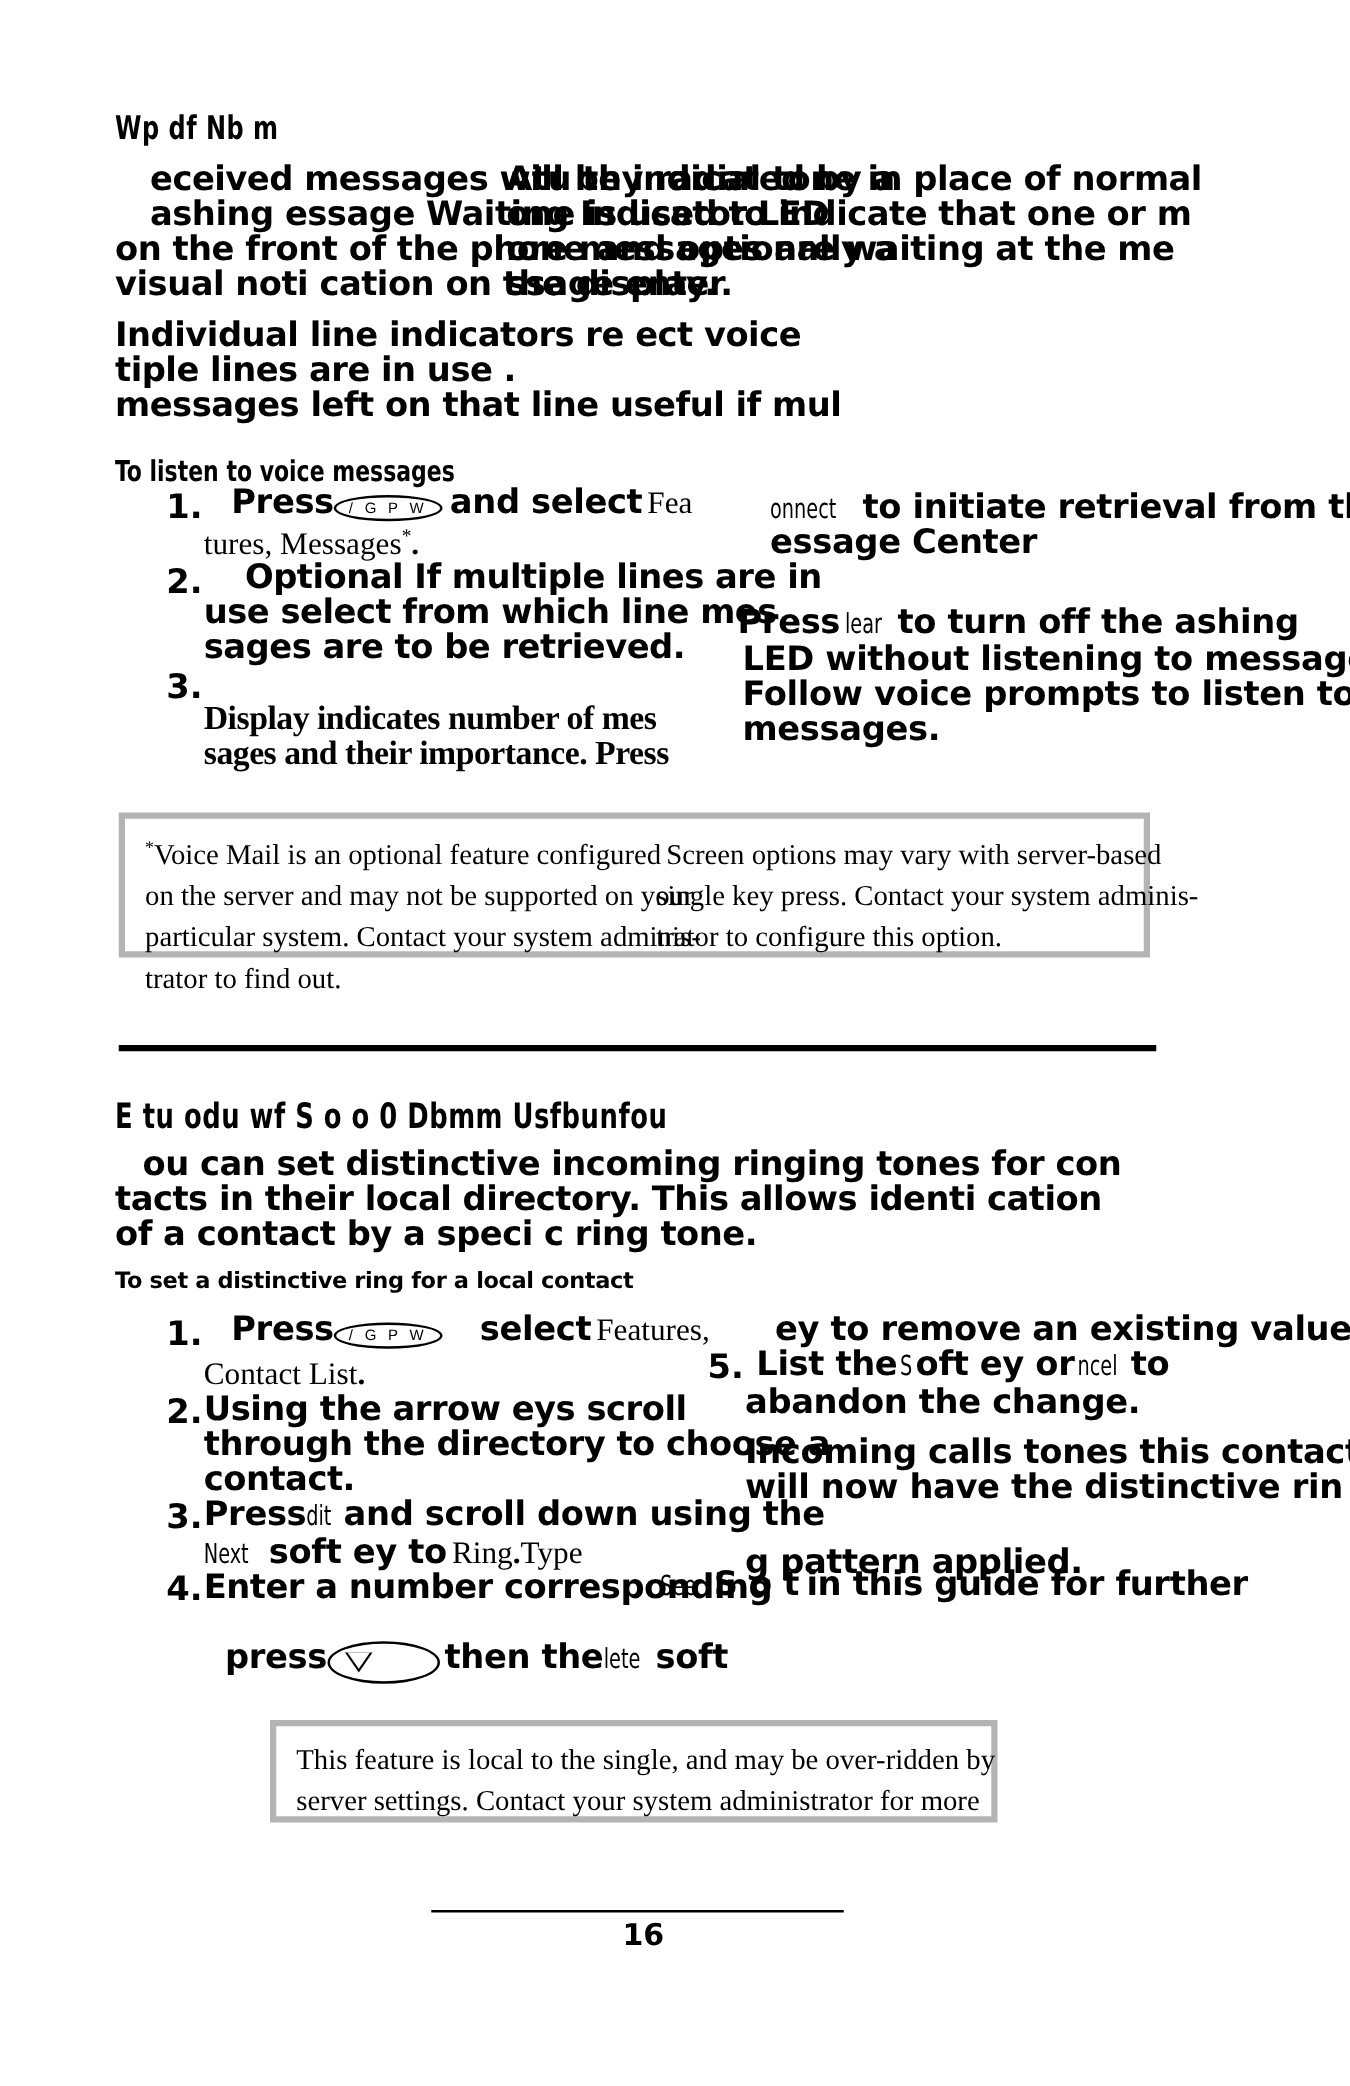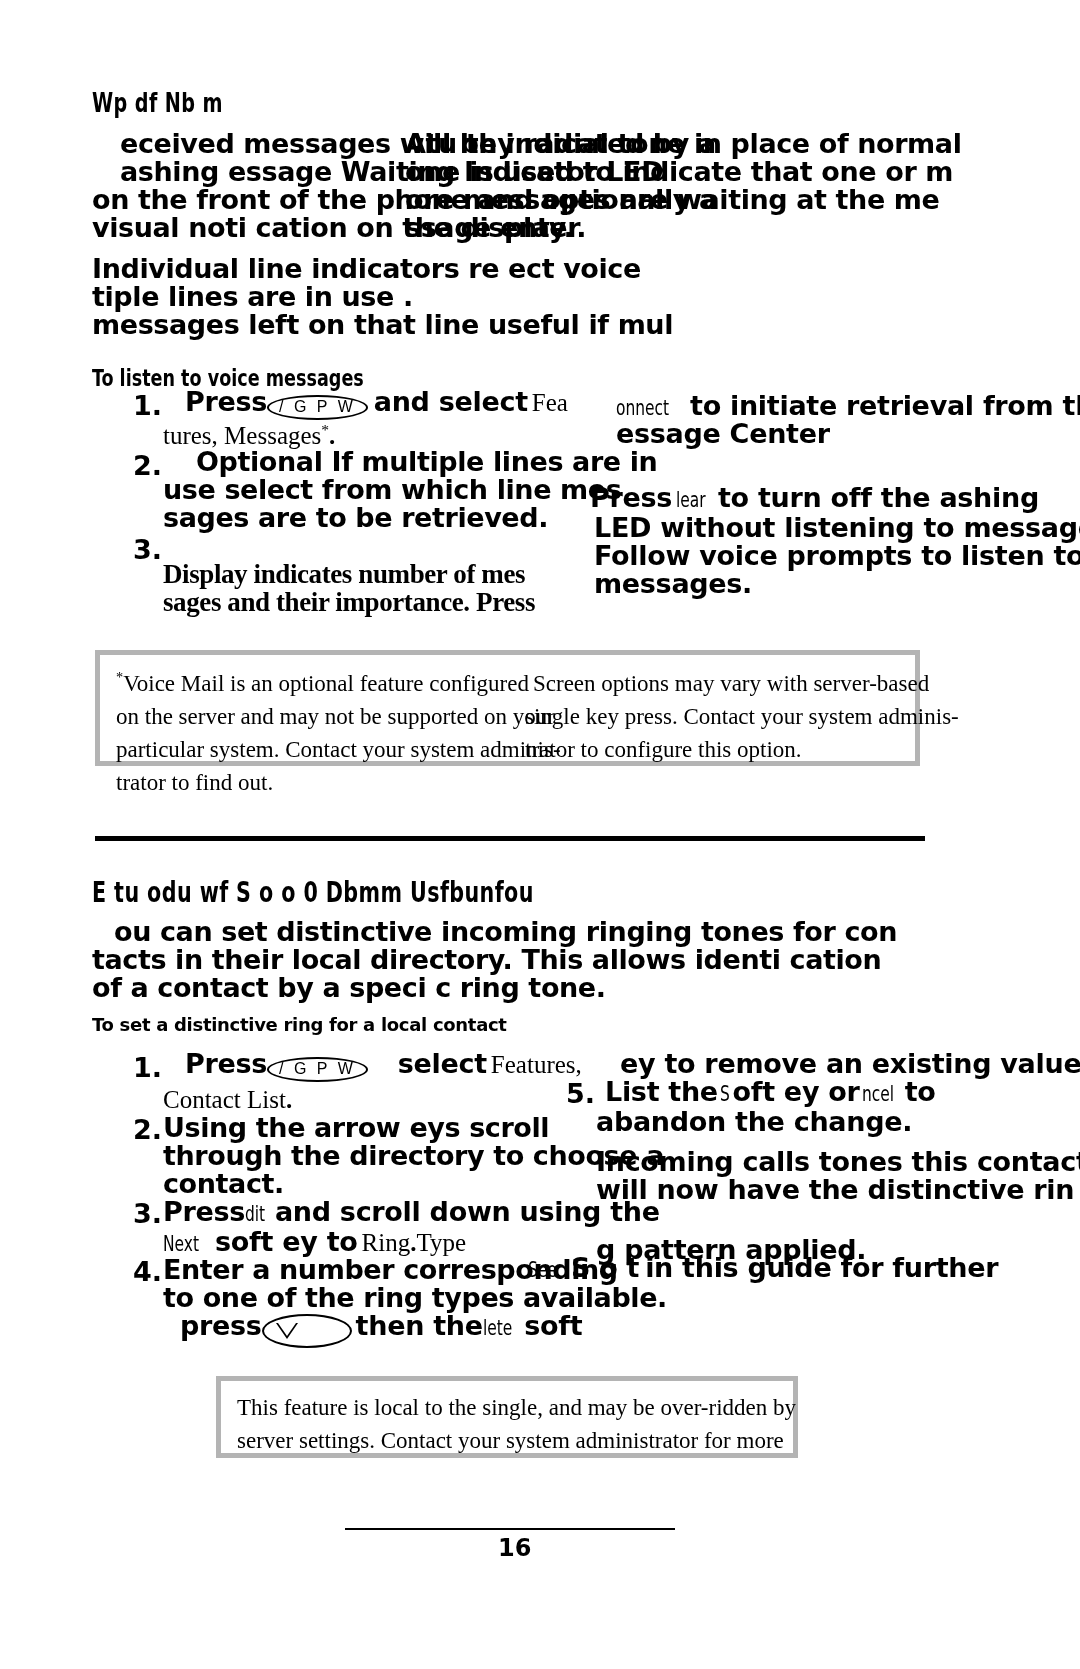--- a/index.html
+++ b/index.html
@@ -87,21 +87,21 @@
     font-size: 27px;
   }
 
   
   .keycap {
     display: inline-block;
     border: 2.5px solid #000;
     border-radius: 50% / 50%;
     padding: 1px 10px 2px 10px;
     font-family: "Liberation Sans", sans-serif;
-    font-size: 16px;
+    font-size: 12px;
     letter-spacing: 3px;
     vertical-align: middle;
     background: transparent;
   }
   .keycap-wide {
     display: inline-block;
     border: 2.5px solid #000;
     border-radius: 50% / 50%;
     width: 86px;
     height: 30px;
@@ -270,21 +270,20 @@
   <span class="fat">Press</span><span class="cond">dit</span><span class="fat" style="margin-left:4px;">and scroll down using the</span>
 </div>
 <div class="abs" style="left:163px; top:1228px;">
   <span class="cond">Next</span><span class="fat" style="margin-left:6px;">soft   ey to</span>
   <span class="serif">Ring</span><span class="dot serif">.</span><span class="serif">Type</span>
 </div>
 
 <div class="abs num" style="left:133px; top:1256px;">4.</div>
 <div class="abs fat-l" style="left:163px; top:1256px; width:620px;">
   <div>Enter a number corresponding</div>
-  <div>to one of the ring types available.</div>
 </div>
 <div class="abs" style="left:180px; top:1312px;">
   <span class="fat">press</span><span class="keycap-wide"><span class="dn-tri"></span><span class="dn-tri-inner"></span></span><span class="fat" style="margin-left:4px;">then the</span><span class="cond">lete</span><span class="fat" style="margin-left:4px;">soft</span>
 </div>
 
 <div class="abs fat" style="left:620px; top:1050px;">ey to remove an existing value</div>
 <div class="abs num" style="left:566px; top:1078px;">5.</div>
 <div class="abs" style="left:605px; top:1078px;">
   <span class="fat">List the</span><span class="cond" style="margin-left:2px;">S</span><span class="fat">oft   ey or</span><span class="cond" style="margin-left:2px;">ncel</span><span class="fat" style="margin-left:2px;">to</span>
 </div>

